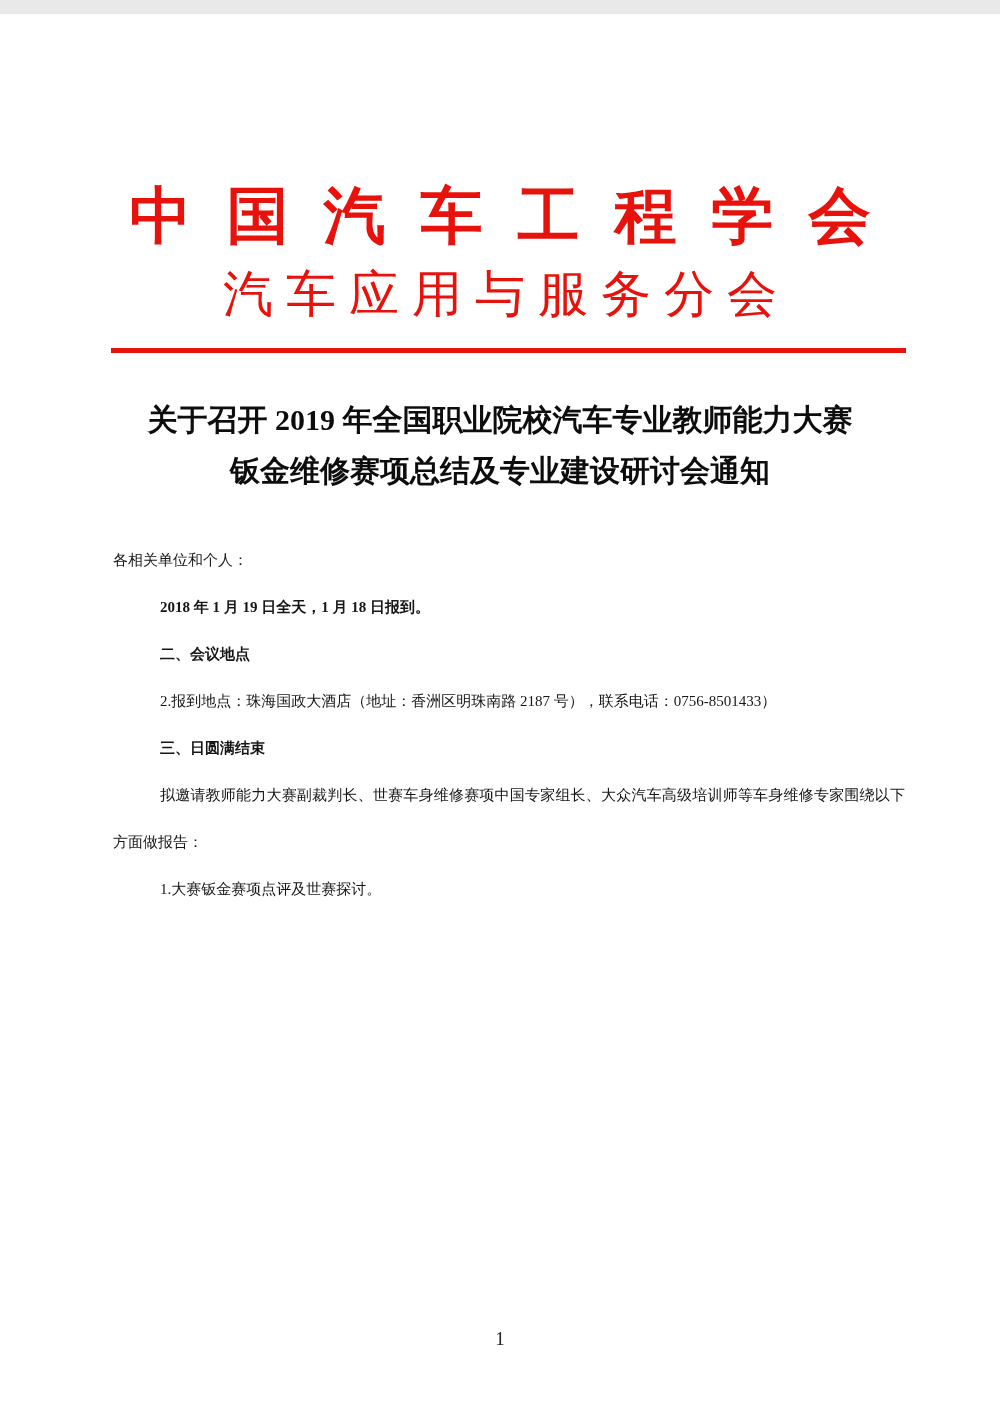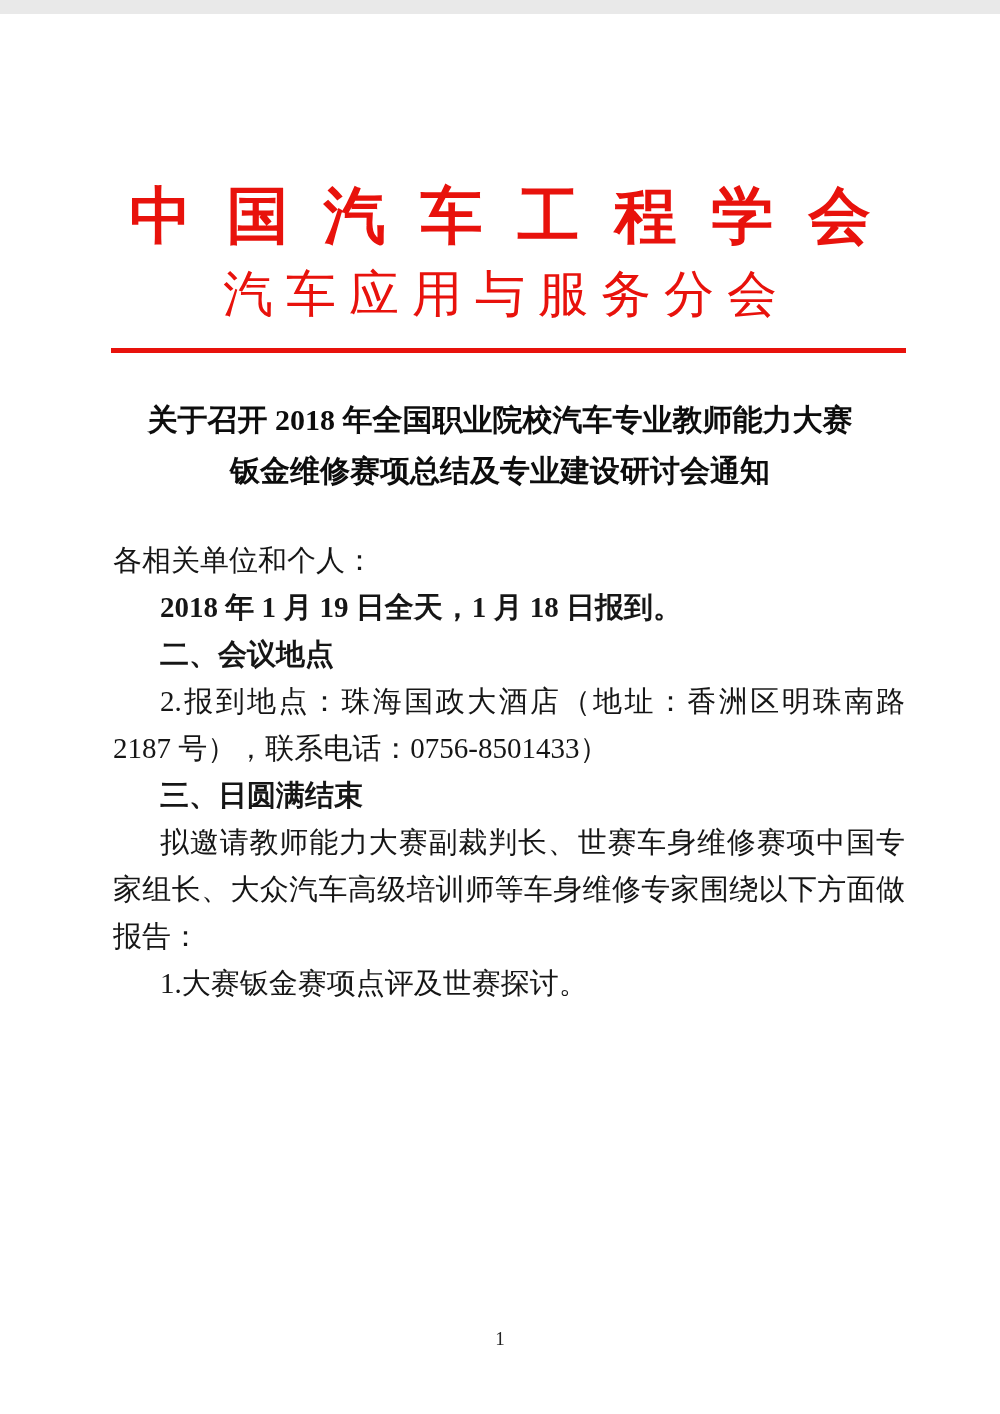--- a/index.html
+++ b/index.html
@@ -43,21 +43,21 @@
     text-align: center;
     font-size: 30px;
     font-weight: bold;
     line-height: 51px;
     color: #0d0d0d;
   }
   
   .body-text {
     margin-top: 41px;
     padding: 0 95px 0 113px;
-    font-size: 29px;
+    font-size: 15px;
     line-height: 47px;
     text-align: justify;
     color: #161616;
   }
   .para { text-align: justify; }
   .para.indent { text-indent: 47px; }
   .para.bold { font-weight: bold; }
   
   .page-footer {
     position: absolute;
@@ -78,21 +78,21 @@
     <div class="org-name">
       <span class="spaced">中国汽车工程学会</span>
     </div>
     <div class="branch-name">
       <span class="spaced">汽车应用与服务分会</span>
     </div>
     <div class="red-rule"></div>
   </div>
 
   <div class="notice-title">
-    <div>关于召开 2018 年全国职业院校汽车专业教师能力大赛</div>
+    <div>关于召开 2019 年全国职业院校汽车专业教师能力大赛</div>
     <div>钣金维修赛项总结及专业建设研讨会通知</div>
   </div>
 
   <div class="body-text">
     <div class="para">各相关单位和个人：</div>
     <div>
         <div class="para indent bold">2018 年 1 月 19 日全天，1 月 18 日报到。</div>
         <div class="para indent bold">二、会议地点</div>
         <div class="para indent">2.报到地点：珠海国政大酒店（地址：香洲区明珠南路 2187 号），联系电话：0756-8501433）</div>
         <div class="para indent bold">三、日圆满结束</div>

